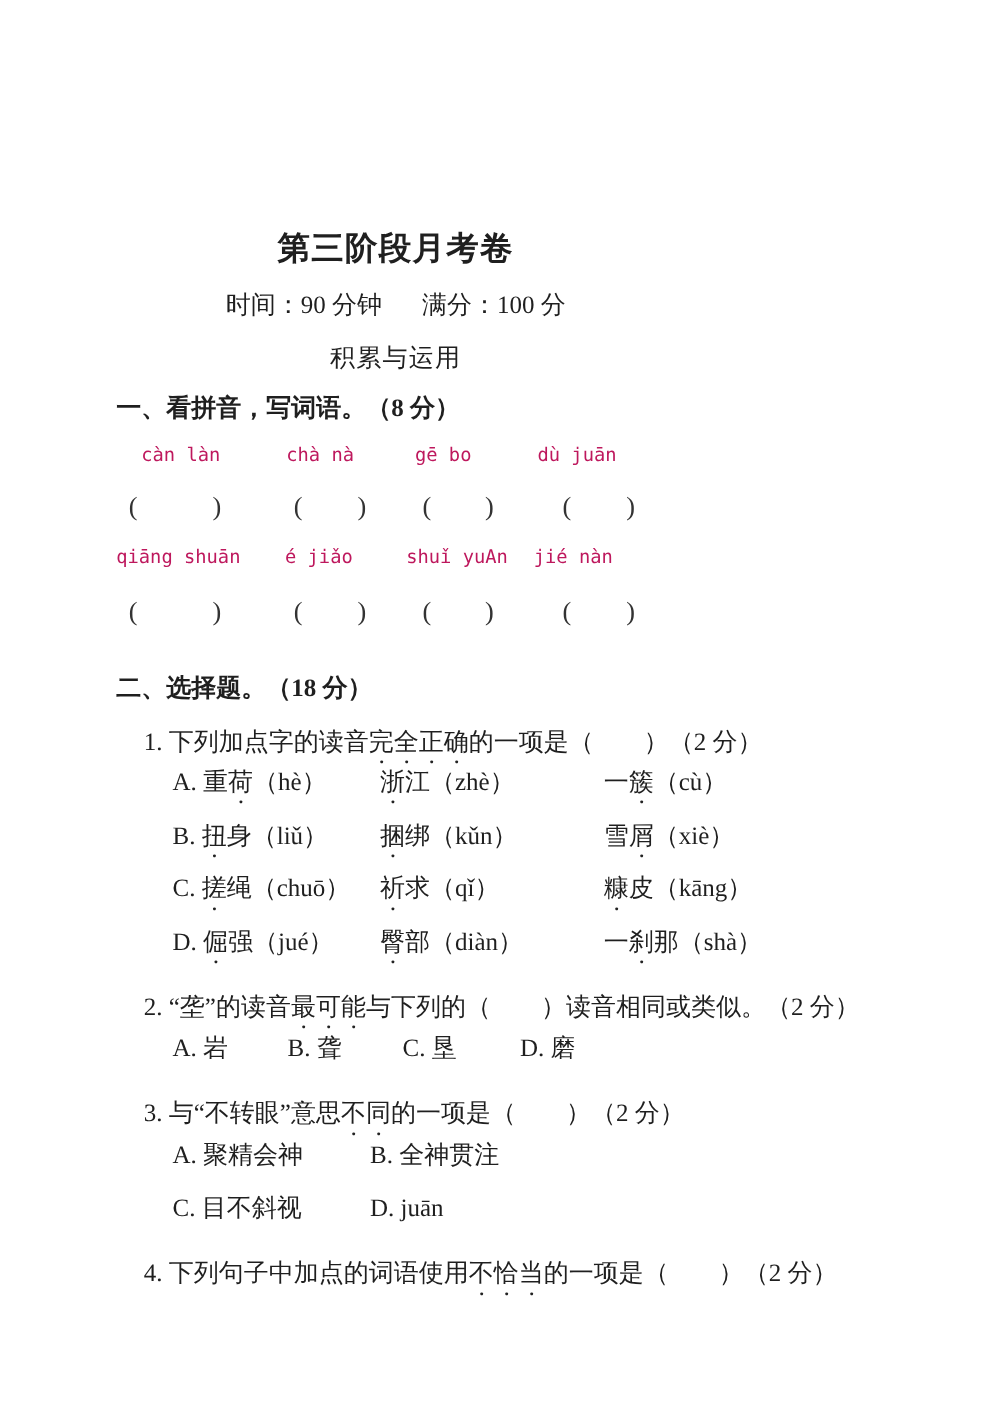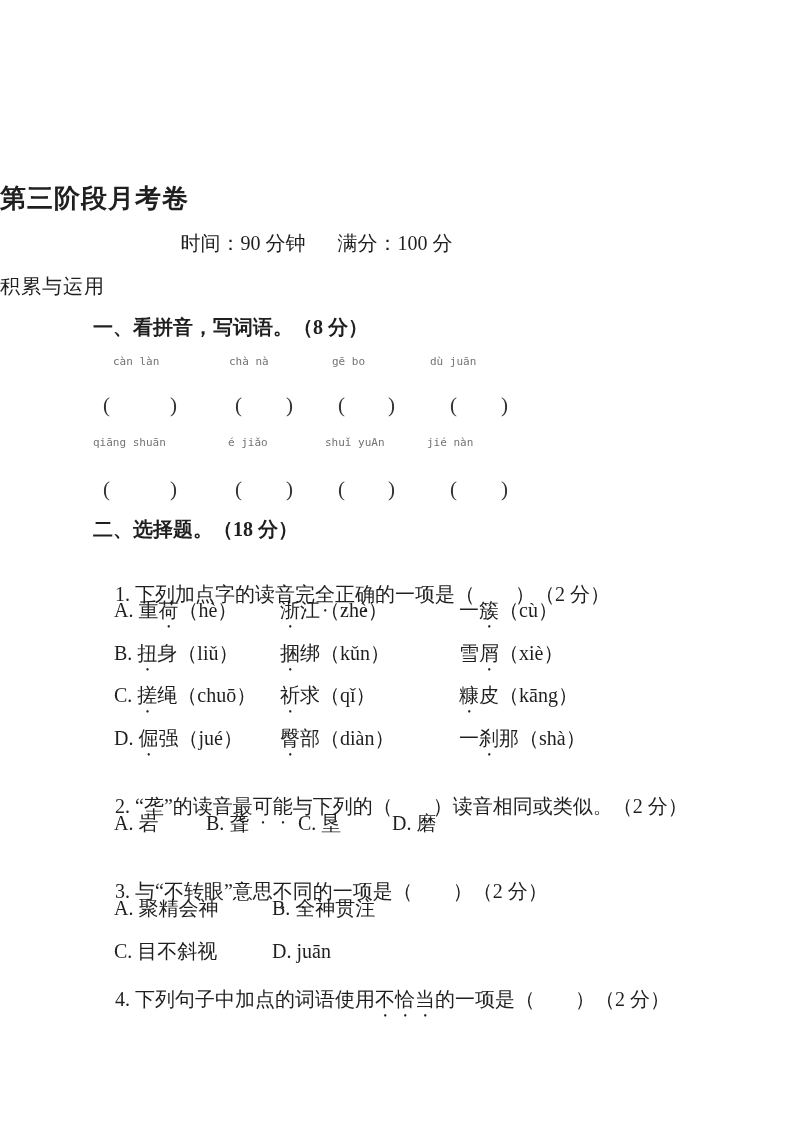--- a/index.html
+++ b/index.html
@@ -1,26 +1,26 @@
 <!DOCTYPE html>
 <html><head>
 <meta charset="utf-8">
 <style>
   html,body{margin:0;padding:0;background:#fff;}
   #page{position:relative;width:793px;height:1122px;background:#ffffff;overflow:hidden;
         font-family:"Liberation Serif","DejaVu Serif",serif;color:#1f1f1f;}
-  .center{position:absolute;left:0;width:633px;text-align:left;}
+  .center{position:absolute;left:0;width:633px;text-align:center;}
   .title{font-size:26px;font-weight:700;letter-spacing:1px;}
   .meta{font-size:20px;display:flex;justify-content:center;gap:32px;}
   .part{font-size:20px;font-weight:400;letter-spacing:1px;}
   .line{position:absolute;left:0;width:793px;height:30px;font-size:20px;line-height:26px;white-space:pre;}
   .q{left:95px;width:680px;}
   .heading{position:absolute;left:93px;font-size:20px;font-weight:700;line-height:26px;white-space:pre;}
-  .cell{position:absolute;top:0;white-space:pre;}
-  .py{position:absolute;font-family:"DejaVu Sans Mono",monospace;font-size:11px;color:#737373;white-space:pre;}
+  .cell{position:absolute;top:16px;white-space:pre;margin-left:24px;}
+  .py{position:absolute;font-family:"DejaVu Sans Mono",monospace;font-size:15px;color:#be185d;white-space:pre;}
   .blank{position:absolute;display:flex;justify-content:space-between;font-size:21px;color:#333;}
   .em{ text-emphasis:filled dot #222;text-emphasis-position:under right;
        -webkit-text-emphasis:filled dot #222;-webkit-text-emphasis-position:under;}
 </style>
 </head>
 <body>
 
 <div id="page">
 
   <div class="center title" style="top:181px">第三阶段月考卷</div>
@@ -71,21 +71,21 @@
   </div>
   <div class="blank" style="left:338px;top:477px;width:57px">
     <span>(</span>
     <span>)</span>
   </div>
   <div class="blank" style="left:450px;top:477px;width:58px">
     <span>(</span>
     <span>)</span>
   </div>
 
-  <div class="heading" style="top:516px">二、选择题。（18 分）</div>
+  <div class="heading" style="top:538px">二、选择题。（18 分）</div>
 
   <div class="line q" style="top:555px">
     <span>1. 下列加点字的读音</span><span class="em">完全正确</span><span>的一项是（　　）（2 分）</span>
   </div>
 
   <div class="line" style="top:597px">
     <span class="cell" style="left:114px"><span>A. 重</span><span class="em">荷</span><span>（hè）</span></span>
     <span class="cell" style="left:280px"><span class="em">浙</span><span>江（zhè）</span></span>
     <span class="cell" style="left:459px"><span>一</span><span class="em">簇</span><span>（cù）</span></span>
   </div>
@@ -123,17 +123,17 @@
   </div>
   <div class="line" style="top:895px">
     <span class="cell" style="left:114px">A. 聚精会神</span>
     <span class="cell" style="left:272px">B. 全神贯注</span>
   </div>
   <div class="line" style="top:938px">
     <span class="cell" style="left:114px">C. 目不斜视</span>
     <span class="cell" style="left:272px">D. juān</span>
   </div>
 
-  <div class="line q" style="top:960px">
+  <div class="line q" style="top:980px">
     <span>4. 下列句子中加点的词语使用</span><span class="em">不恰当</span><span>的一项是（　　）（2 分）</span>
   </div>
 
 </div>
 
 </body></html>

